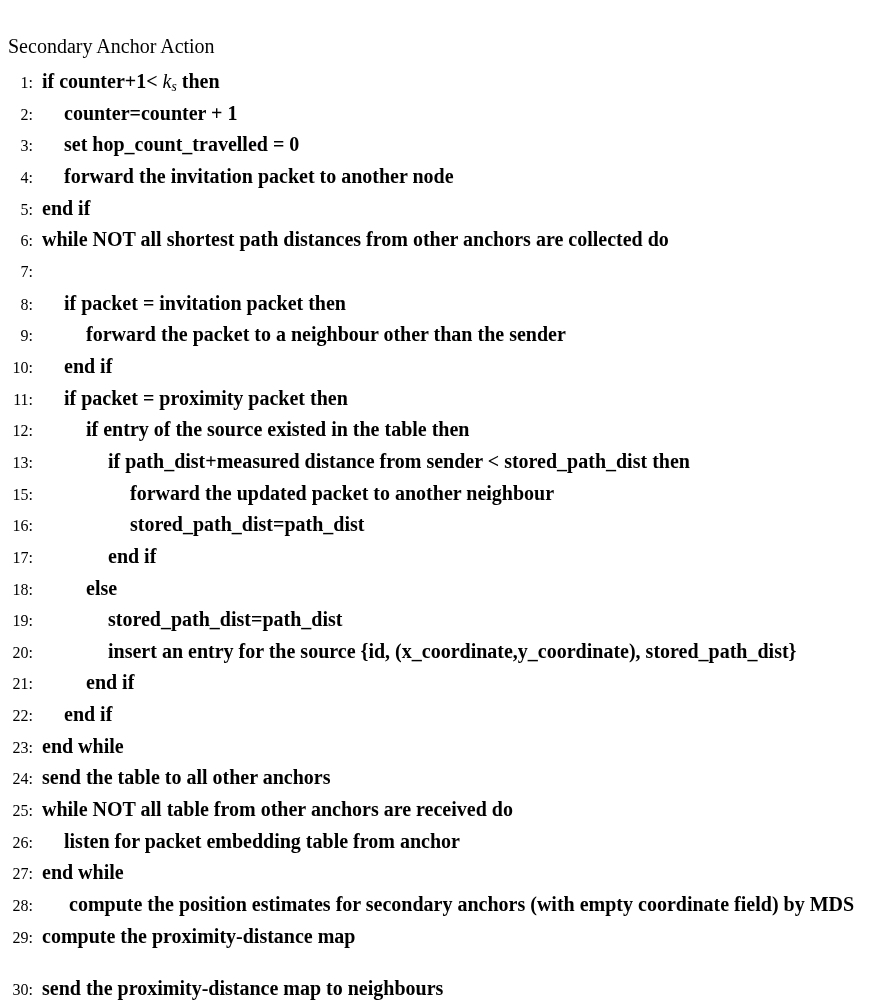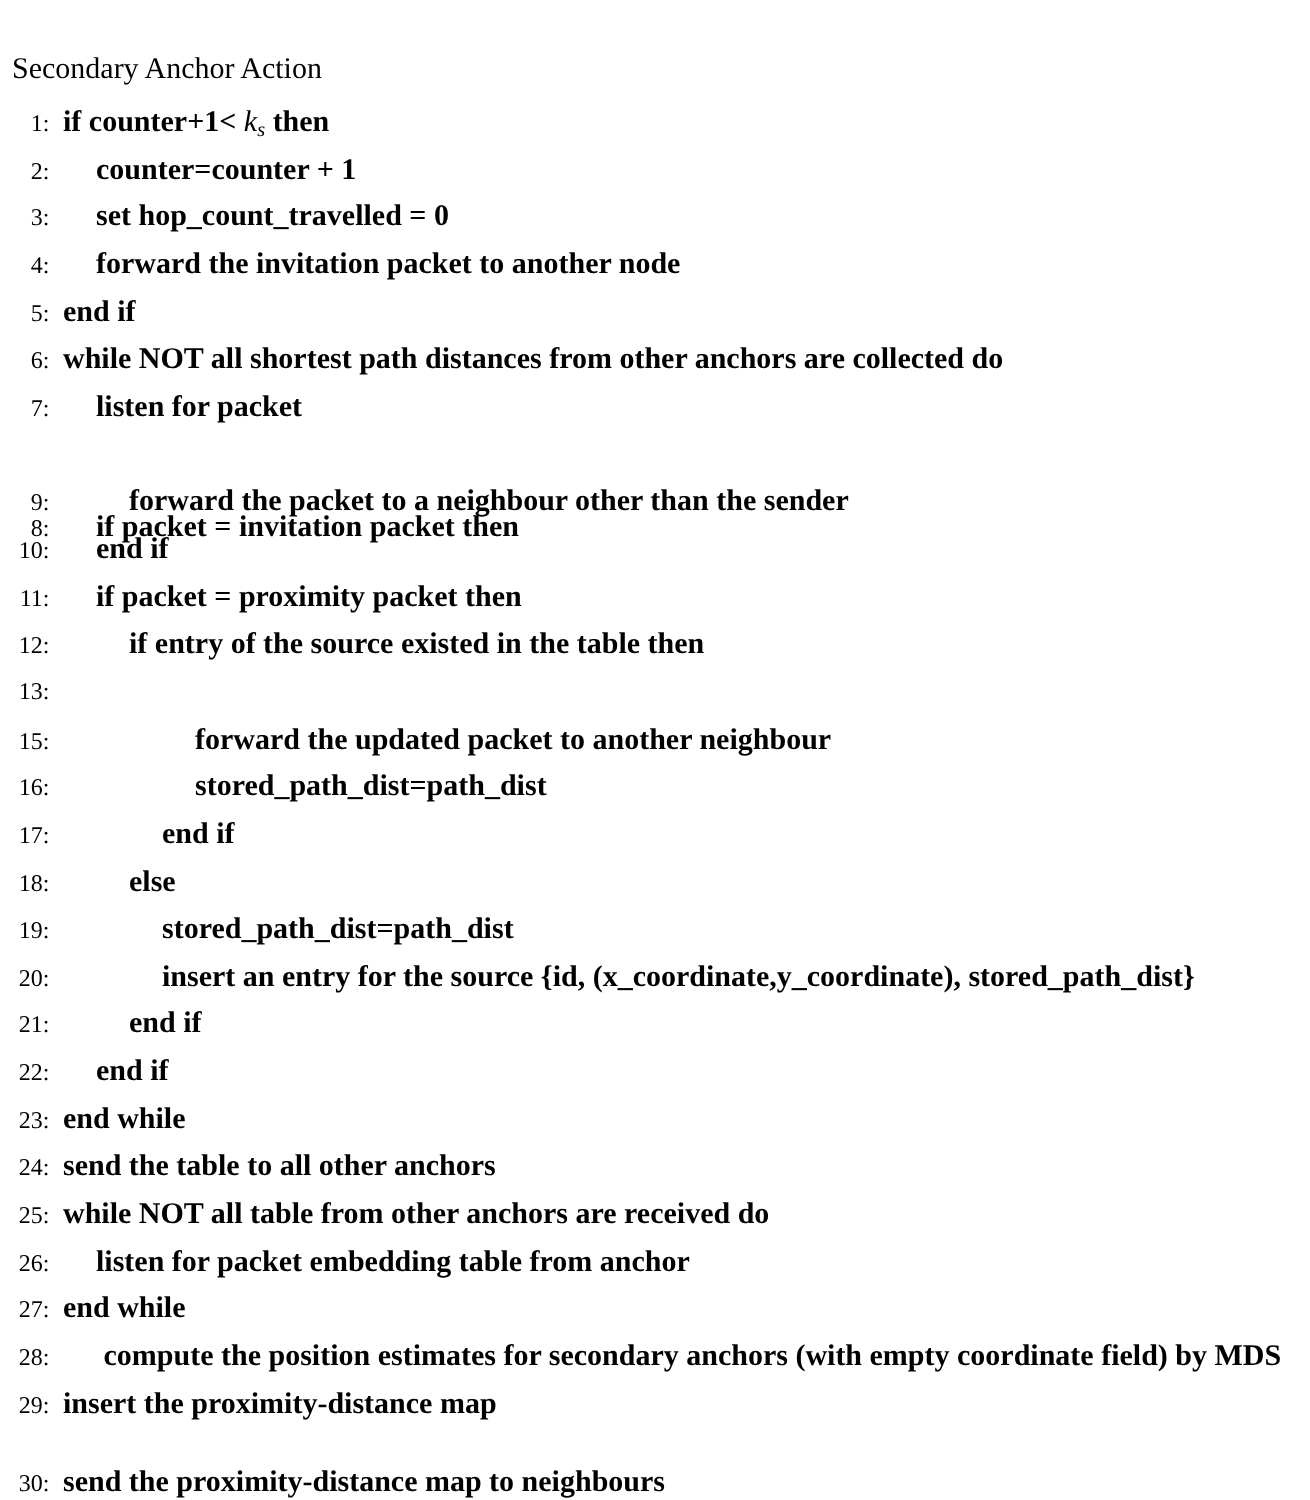--- a/index.html
+++ b/index.html
@@ -70,37 +70,37 @@
 
 <div class="page">
   <div class="title">Secondary Anchor Action</div>
   <div class="lines" id="algorithm-lines">
       <div class="algo-line"><span class="line-number">1:</span><span class="line-content" style="padding-left: 0px;"><span class="seg-keyword">if</span><span class="seg-plain"> counter+1&lt; </span><span class="seg-math">k</span><sub class="seg-mathsub">s</sub><span class="seg-plain"> </span><span class="seg-keyword">then</span></span></div>
       <div class="algo-line"><span class="line-number">2:</span><span class="line-content" style="padding-left: 22px;"><span class="seg-plain">counter=counter + 1</span></span></div>
       <div class="algo-line"><span class="line-number">3:</span><span class="line-content" style="padding-left: 22px;"><span class="seg-plain">set hop_count_travelled = 0</span></span></div>
       <div class="algo-line"><span class="line-number">4:</span><span class="line-content" style="padding-left: 22px;"><span class="seg-plain">forward the invitation packet to another node</span></span></div>
       <div class="algo-line"><span class="line-number">5:</span><span class="line-content" style="padding-left: 0px;"><span class="seg-keyword">end if</span></span></div>
       <div class="algo-line"><span class="line-number">6:</span><span class="line-content" style="padding-left: 0px;"><span class="seg-keyword">while</span><span class="seg-plain"> NOT all shortest path distances from other anchors are collected </span><span class="seg-keyword">do</span></span></div>
-      <div class="algo-line"><span class="line-number">7:</span><span class="line-content" style="padding-left: 22px;"><span class="seg-plain">listen for packet</span></span></div>
-      <div class="algo-line"><span class="line-number">8:</span><span class="line-content" style="padding-left: 22px; margin-top: 48px;"><span class="seg-keyword">if</span><span class="seg-plain"> packet = invitation packet </span><span class="seg-keyword">then</span></span></div>
+      <div class="algo-line"><span class="line-number">7:</span></div>
+      <div class="algo-line"><span class="line-number">8:</span><span class="line-content" style="padding-left: 22px;"><span class="seg-keyword">if</span><span class="seg-plain"> packet = invitation packet </span><span class="seg-keyword">then</span></span></div>
       <div class="algo-line"><span class="line-number">9:</span><span class="line-content" style="padding-left: 44px;"><span class="seg-plain">forward the packet to a neighbour other than the sender</span></span></div>
       <div class="algo-line"><span class="line-number">10:</span><span class="line-content" style="padding-left: 22px;"><span class="seg-keyword">end if</span></span></div>
       <div class="algo-line"><span class="line-number">11:</span><span class="line-content" style="padding-left: 22px; text-align: right;"><span class="seg-keyword">if</span><span class="seg-plain"> packet = proximity packet </span><span class="seg-keyword">then</span></span></div>
       <div class="algo-line"><span class="line-number">12:</span><span class="line-content" style="padding-left: 44px;"><span class="seg-keyword">if</span><span class="seg-plain"> entry of the source existed in the table </span><span class="seg-keyword">then</span></span></div>
-      <div class="algo-line"><span class="line-number">13:</span></div>
+      <div class="algo-line"><span class="line-number">13:</span><span class="line-content" style="padding-left: 66px;"><span class="seg-keyword">if</span><span class="seg-plain"> path_dist+measured distance from sender &lt; stored_path_dist </span><span class="seg-keyword">then</span></span></div>
       <div class="algo-line"><span class="line-number">15:</span><span class="line-content" style="padding-left: 88px;"><span class="seg-plain">forward the updated packet to another neighbour</span></span></div>
       <div class="algo-line"><span class="line-number">16:</span><span class="line-content" style="padding-left: 88px;"><span class="seg-plain">stored_path_dist=path_dist</span></span></div>
       <div class="algo-line"><span class="line-number">17:</span><span class="line-content" style="padding-left: 66px;"><span class="seg-keyword">end if</span></span></div>
       <div class="algo-line"><span class="line-number">18:</span><span class="line-content" style="padding-left: 44px;"><span class="seg-keyword">else</span></span></div>
       <div class="algo-line"><span class="line-number">19:</span><span class="line-content" style="padding-left: 66px;"><span class="seg-plain">stored_path_dist=path_dist</span></span></div>
       <div class="algo-line"><span class="line-number">20:</span><span class="line-content" style="padding-left: 66px;"><span class="seg-plain">insert an entry for the source {id, (x_coordinate,y_coordinate), stored_path_dist}</span></span></div>
       <div class="algo-line"><span class="line-number">21:</span><span class="line-content" style="padding-left: 44px;"><span class="seg-keyword">end if</span></span></div>
       <div class="algo-line"><span class="line-number">22:</span><span class="line-content" style="padding-left: 22px;"><span class="seg-keyword">end if</span></span></div>
       <div class="algo-line"><span class="line-number">23:</span><span class="line-content" style="padding-left: 0px;"><span class="seg-keyword">end while</span></span></div>
       <div class="algo-line"><span class="line-number">24:</span><span class="line-content" style="padding-left: 0px;"><span class="seg-plain">send the table to all other anchors</span></span></div>
       <div class="algo-line"><span class="line-number">25:</span><span class="line-content" style="padding-left: 0px;"><span class="seg-keyword">while</span><span class="seg-plain"> NOT all table from other anchors are received </span><span class="seg-keyword">do</span></span></div>
       <div class="algo-line"><span class="line-number">26:</span><span class="line-content" style="padding-left: 22px;"><span class="seg-plain">listen for packet embedding table from anchor</span></span></div>
       <div class="algo-line"><span class="line-number">27:</span><span class="line-content" style="padding-left: 0px;"><span class="seg-keyword">end while</span></span></div>
       <div class="algo-line"><span class="line-number">28:</span><span class="line-content" style="padding-left: 0px; margin-left: 36px;"><span class="seg-plain">compute the position estimates for secondary anchors (with empty coordinate field) by MDS</span></span></div>
-      <div class="algo-line"><span class="line-number">29:</span><span class="line-content" style="padding-left: 0px;"><span class="seg-plain">insert the proximity-distance map</span></span></div>
+      <div class="algo-line"><span class="line-number">29:</span><span class="line-content" style="padding-left: 0px;"><span class="seg-plain">compute the proximity-distance map</span></span></div>
       <div class="algo-line"><span class="line-number">30:</span><span class="line-content" style="padding-left: 0px; margin-top: 21px;"><span class="seg-plain">send the proximity-distance map to neighbours</span></span></div>
     </div>
 </div>
 
 </body></html>

